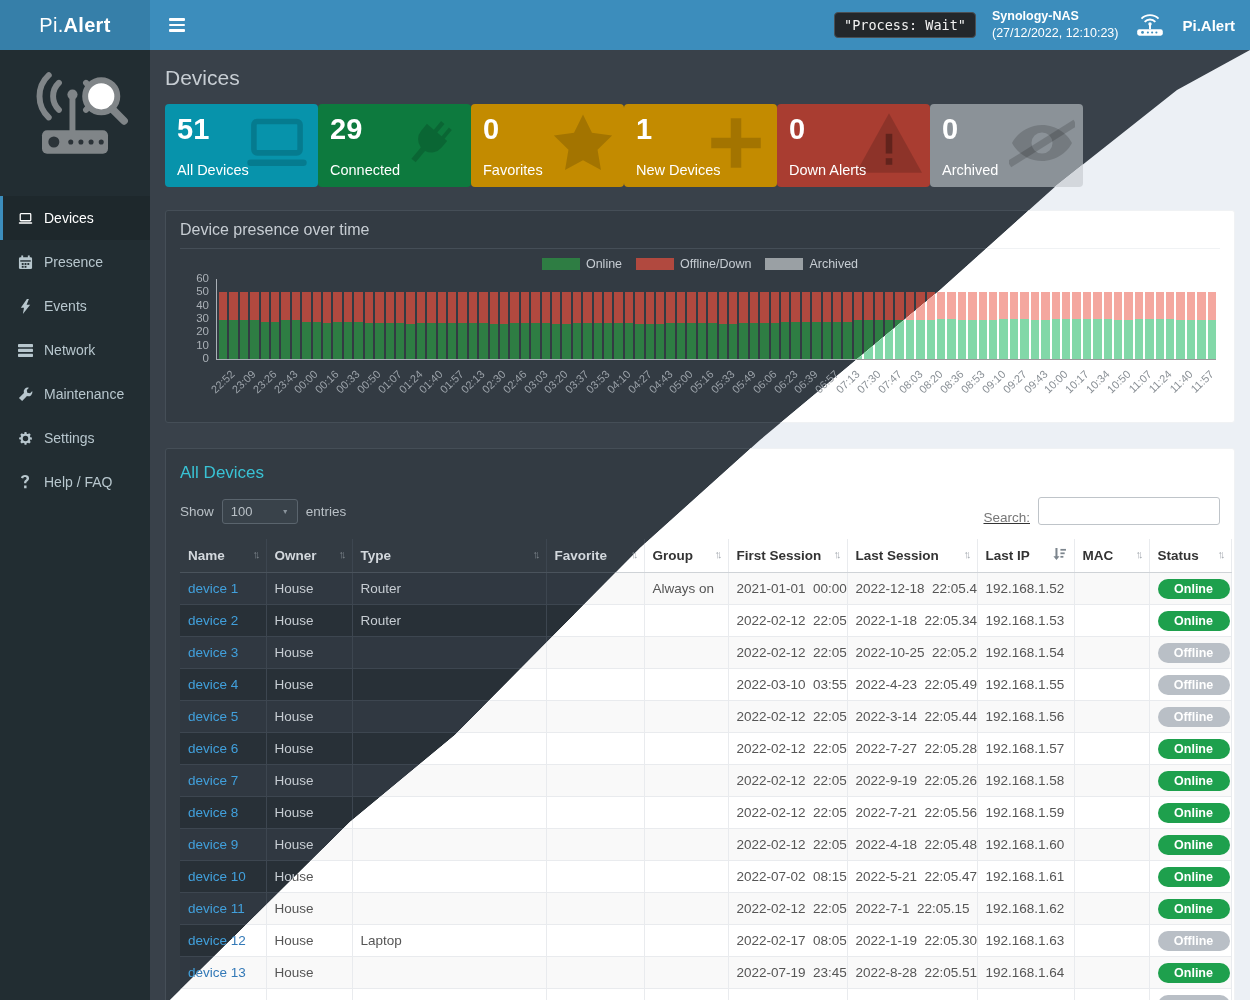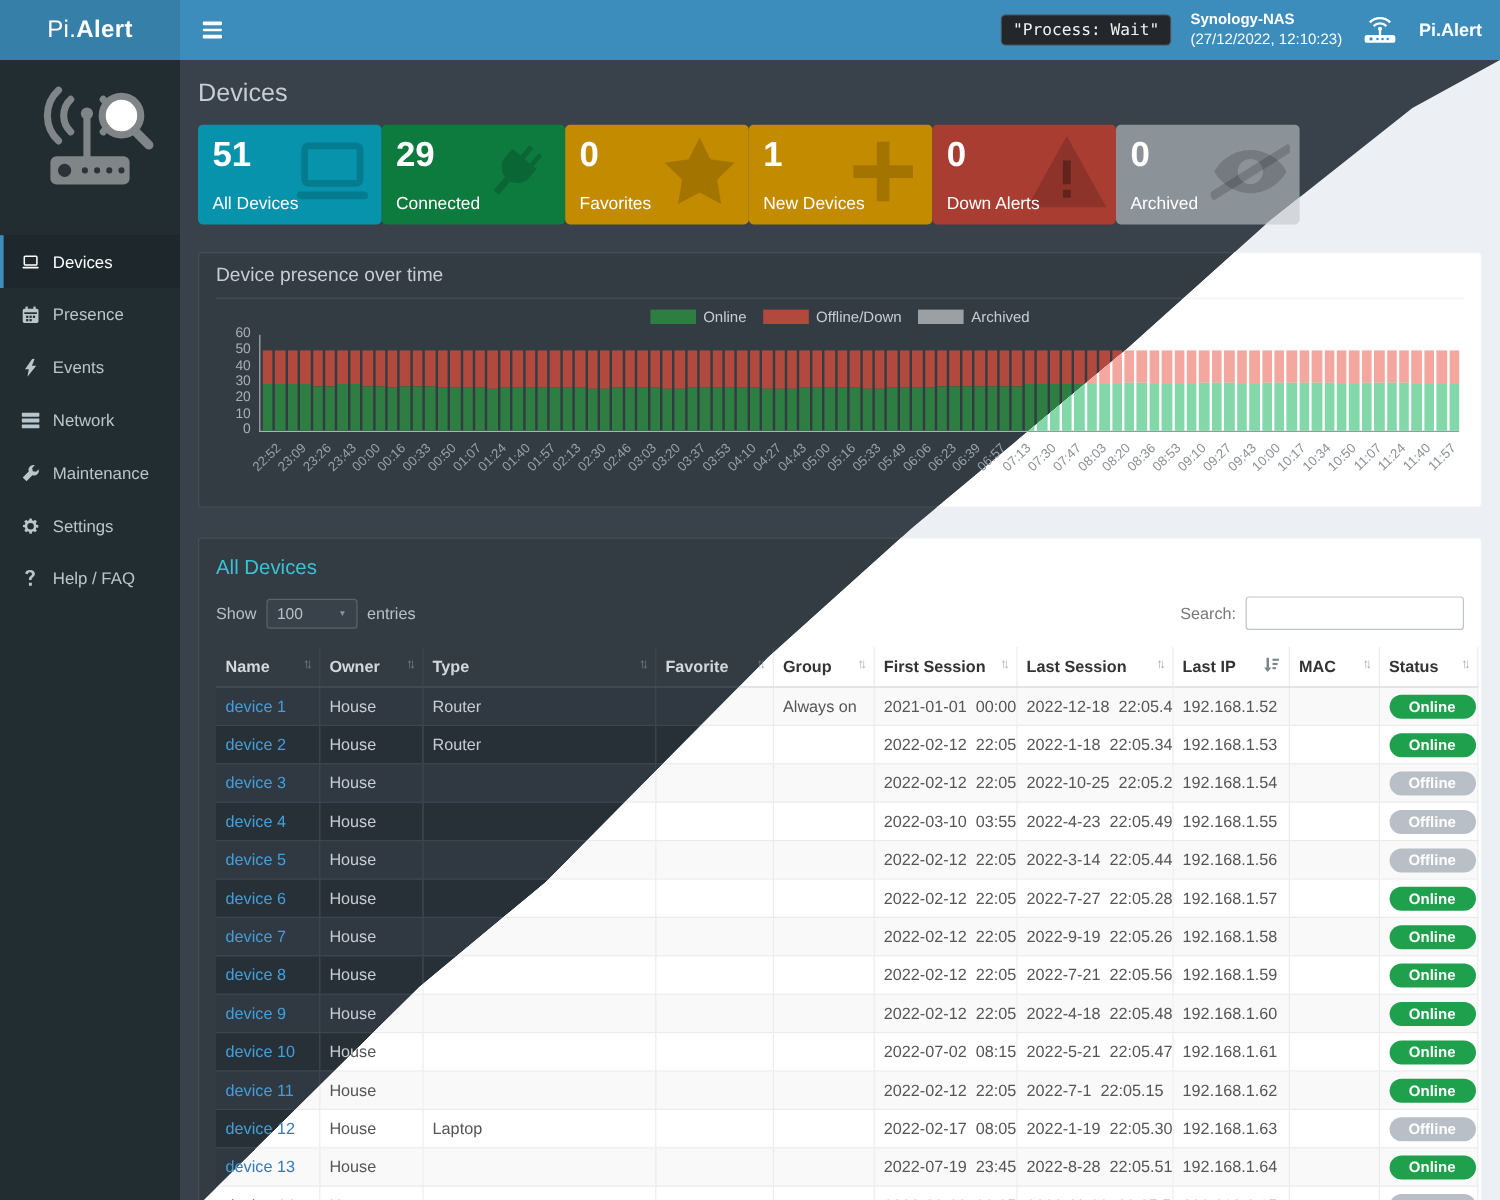--- a/index.html
+++ b/index.html
@@ -72,21 +72,21 @@
   .xlabels span{position:absolute;top:6px;white-space:nowrap;transform:rotate(-44deg);
         transform-origin:100% 50%;}
   
   .table-panel{margin-top:25px;height:600px;}
   .table-title{font-size:17px;color:#39c2d4;margin:4px 0 14px;}
   .controls{display:flex;align-items:center;margin-bottom:14px;font-size:13.5px;color:var(--ctrl);}
   .select{display:inline-flex;align-items:center;justify-content:space-between;min-width:58px;
         margin:0 8px;padding:4px 8px;border:1px solid var(--sel-line);border-radius:3px;
         background:var(--sel-bg);color:var(--ctrl);cursor:pointer;font-size:13px;}
   .select .caret{font-size:7px;color:#8a949c;margin-left:10px;font-style:normal;}
-  .search{margin-left:auto;display:flex;align-items:center;gap:8px;}
+  .search{margin-left:auto;display:flex;align-items:flex-end;gap:8px;text-decoration:underline;}
   .search label{color:var(--search-lab);font-size:13.5px;}
   .search input{width:168px;height:26px;border:1px solid #bfc4c9;border-radius:3px;background:#fff;
         padding:0 6px;font-size:13px;}
   table.dt{border-collapse:collapse;table-layout:fixed;width:1051px;font-size:13.5px;color:var(--txt);}
   table.dt th{text-align:left;font-weight:bold;color:var(--thead);padding:9px 8px;
         border-bottom:1px solid var(--thead-line);border-right:1px solid var(--row-line);
         cursor:pointer;white-space:nowrap;overflow:hidden;}
   table.dt th .sort{float:right;color:#8e959c;font-size:11px;letter-spacing:-3px;opacity:.8;}
   table.dt th .sort-amt{float:right;color:#7c858d;}
   table.dt td{padding:5.5px 8px;border-bottom:1px solid var(--row-line);

